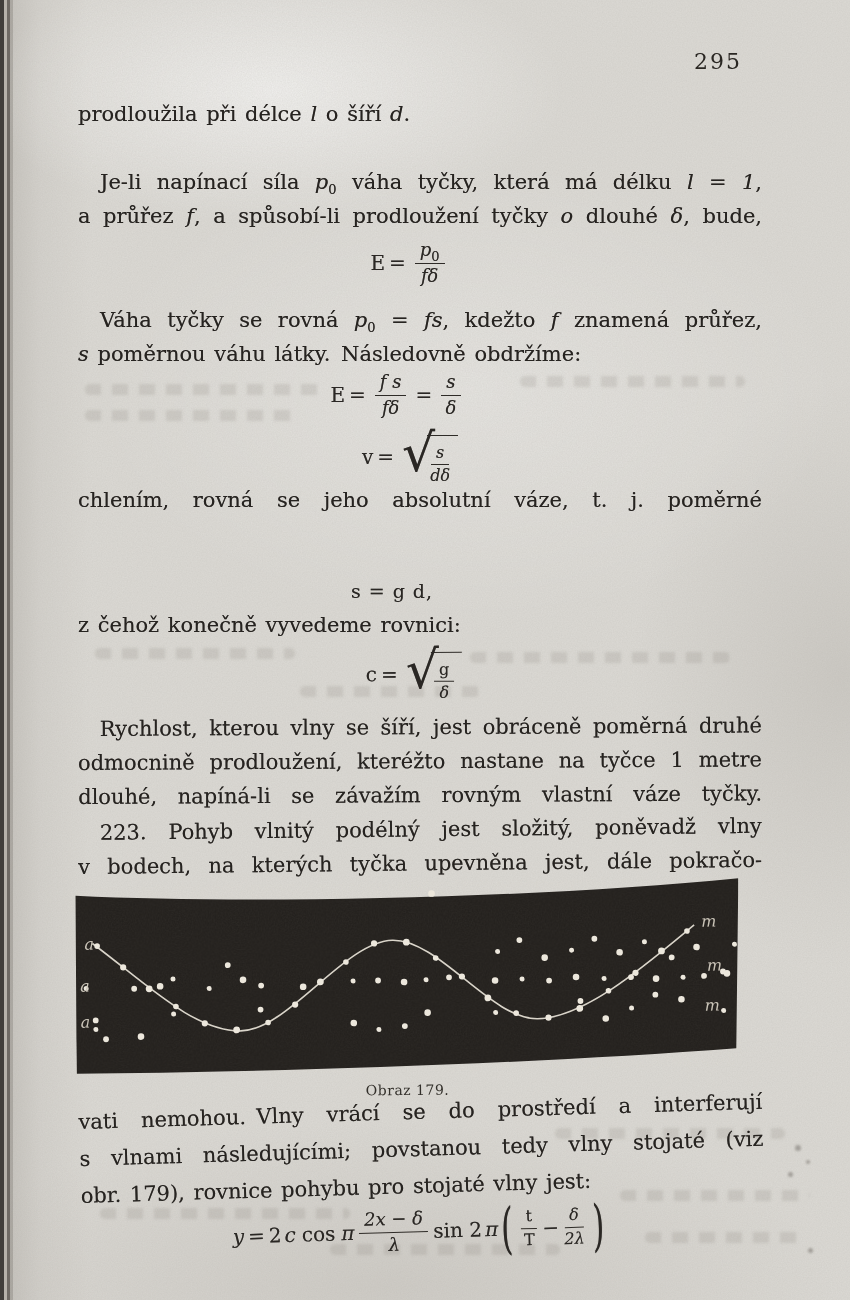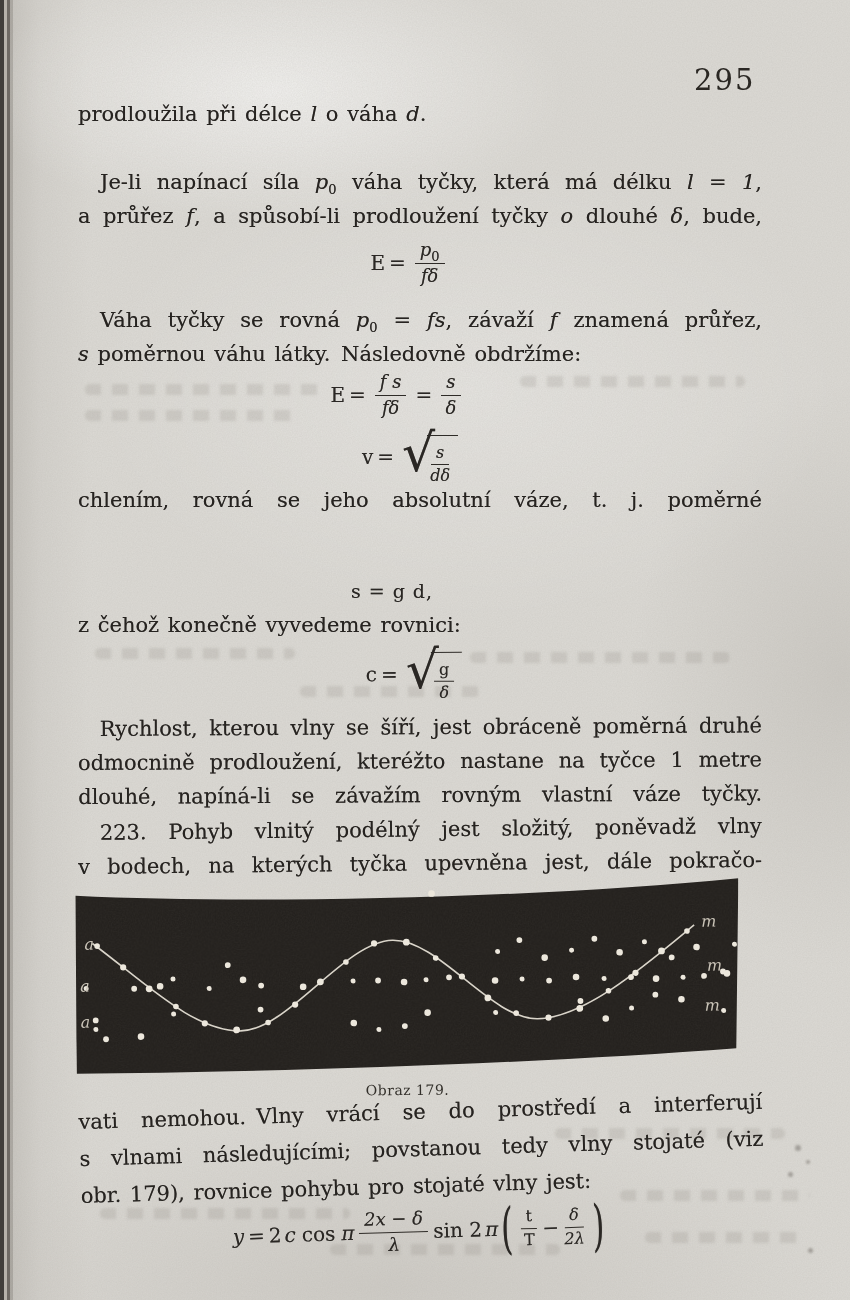--- a/index.html
+++ b/index.html
@@ -12,21 +12,21 @@
       radial-gradient(ellipse 300px 420px at 99% 52%, rgba(148,143,135,.22), rgba(148,143,135,0) 70%),
       radial-gradient(ellipse 650px 240px at 45% 99%, rgba(158,152,144,.22), rgba(158,152,144,0) 70%),
       linear-gradient(90deg, rgba(120,114,106,.25) 0px, rgba(120,114,106,.08) 40px, rgba(120,114,106,0) 90px),
       #dcdad5;
   }
   .noise{position:absolute;inset:0;pointer-events:none;}
   .gutter{
     position:absolute;left:0;top:0;width:16px;height:1300px;
     background:linear-gradient(90deg,#413e39 0 4px,#b7b2a9 4px 7px,#6f6a63 7px 10px,rgba(110,105,98,.3) 10px 13px,rgba(110,105,98,0) 13px);
   }
-  .pageno{position:absolute;left:694px;top:63px;font-size:29px;letter-spacing:2px;color:#2a2723;}
+  .pageno{position:absolute;left:694px;top:49px;font-size:22px;letter-spacing:2px;color:#2a2723;}
   .para{position:absolute;left:78px;width:684px;font-size:21px;line-height:34px;
         text-shadow:0 0 .5px rgba(38,35,32,.55);}
   .para .line{text-align:left;word-spacing:2px;white-space:normal;}
   .para .line.justify{text-align:justify;text-align-last:justify;}
   .para .line.indent{text-indent:22px;}
   .para.loose{line-height:37px;word-spacing:3px;}
   .it{font-style:italic;}
   .rm{font-style:normal;}
   sub{font-size:13px;line-height:0;}
   .sp{margin-left:6px;}
@@ -78,28 +78,28 @@
   <div class="ghost" style="left:330px;top:1244px;width:230px"></div>
   <div class="ghost" style="left:645px;top:1232px;width:160px"></div>
   <div class="speck" style="left:795px;top:1145px;width:6px;height:6px"></div>
   <div class="speck" style="left:806px;top:1160px;width:4px;height:4px"></div>
   <div class="speck" style="left:788px;top:1172px;width:5px;height:5px"></div>
   <div class="speck" style="left:808px;top:1248px;width:5px;height:5px"></div>
 
   <div class="pageno">295</div>
 
   <div class="para" style="top:97px">
-      <div class="line"><span class="rm">prodloužila při délce </span><span class="it">l</span><span class="rm"> o váha </span><span class="it">d</span><span class="rm">.</span></div>
+      <div class="line"><span class="rm">prodloužila při délce </span><span class="it">l</span><span class="rm"> o šíří </span><span class="it">d</span><span class="rm">.</span></div>
     </div>
   <div class="para" style="top:165px">
       <div class="line justify indent"><span class="rm">Je-li napínací síla </span><span class="it">p</span><sub>0</sub><span class="rm"> váha tyčky, která má délku </span><span class="it">l</span><span class="rm"> = </span><span class="it">1</span><span class="rm">,</span></div>
       <div class="line justify"><span class="rm">a průřez </span><span class="it">f</span><span class="rm">, a spůsobí-li prodloužení tyčky </span><span class="it">o</span><span class="rm"> dlouhé </span><span class="it">δ</span><span class="rm">, bude,</span></div>
     </div>
   <div class="para" style="top:303px">
-      <div class="line justify indent"><span class="rm">Váha tyčky se rovná </span><span class="it">p</span><sub>0</sub><span class="rm"> = </span><span class="it">fs</span><span class="rm">, závaží </span><span class="it">f</span><span class="rm"> znamená průřez,</span></div>
+      <div class="line justify indent"><span class="rm">Váha tyčky se rovná </span><span class="it">p</span><sub>0</sub><span class="rm"> = </span><span class="it">fs</span><span class="rm">, kdežto </span><span class="it">f</span><span class="rm"> znamená průřez,</span></div>
       <div class="line"><span class="it">s</span><span class="rm"> poměrnou váhu látky. Následovně obdržíme:</span></div>
     </div>
   <div class="para" style="top:484px;line-height:33px">
       <div class="line justify"><span class="rm">chlením, rovná se jeho absolutní váze, t. j. poměrné</span></div>
     </div>
   <div class="para" style="top:608px">
       <div class="line"><span class="rm">z čehož konečně vyvedeme rovnici:</span></div>
     </div>
   <div class="para" style="top:712px;transform:rotate(-.3deg);transform-origin:0 50%">
       <div class="line justify indent"><span class="rm">Rychlost, kterou vlny se šíří, jest obráceně poměrná druhé</span></div>

